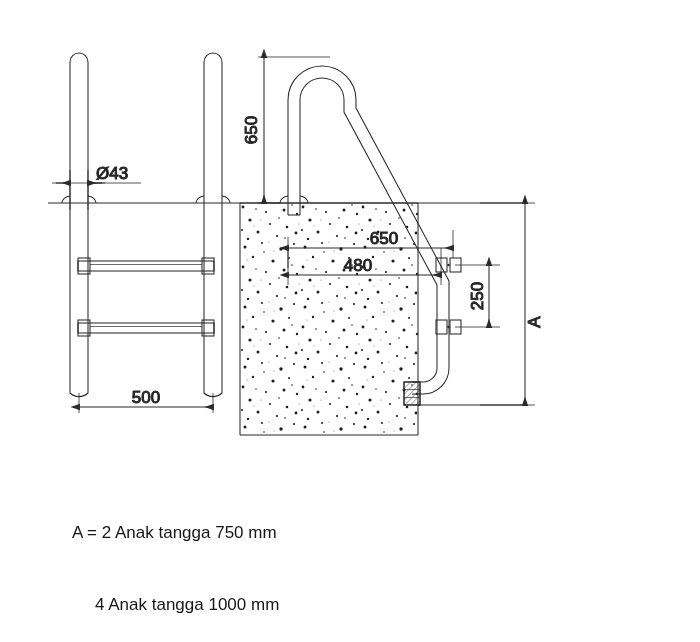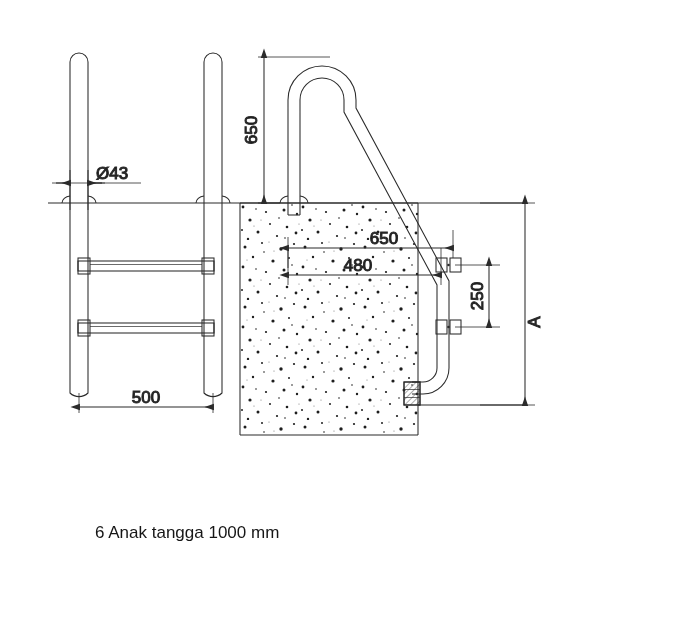--- a/index.html
+++ b/index.html
@@ -224,16 +224,17 @@
       <line x1="480" y1="203" x2="535" y2="203" stroke-width="0.8"></line>
       <line x1="480" y1="405" x2="535" y2="405" stroke-width="0.8"></line>
       <line x1="525" y1="203" x2="525" y2="405" marker-start="url(#arrOut)" marker-end="url(#arrIn)"></line>
       <text x="0" y="0" font-size="17" text-anchor="middle" transform="translate(540,322) rotate(-90)">A</text>
     </g>
 
   </g>
 </svg>
 
 <div class="legend">
-  <div class="indent">6 Anak tangga 1000 mm</div>
+  <div>A = 2 Anak tangga 750 mm</div>
+  <div class="indent">4 Anak tangga 1000 mm</div>
   
   
 </div>
 
 </body></html>

